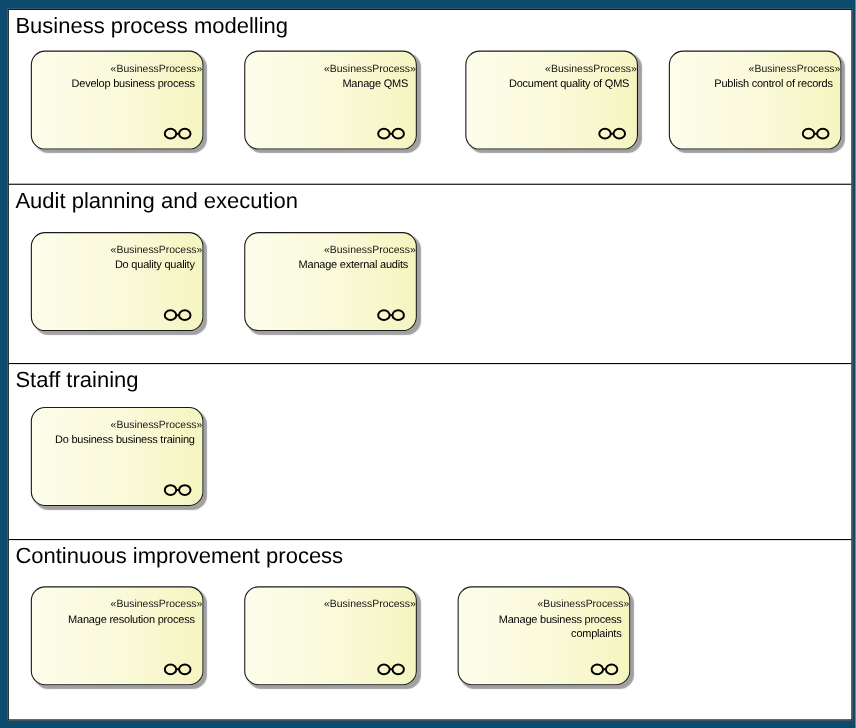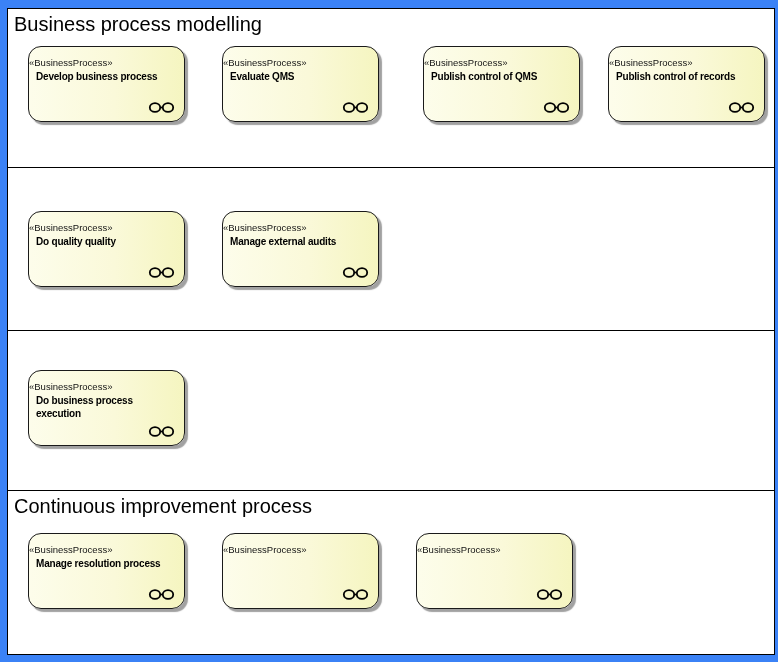--- a/index.html
+++ b/index.html
@@ -1,47 +1,47 @@
 <!DOCTYPE html>
 <html><head>
 <meta charset="utf-8">
 <style>
   html,body{margin:0;padding:0;background:#ffffff;}
   .stage{
-    position:relative;width:778px;height:662px;background:#3b82f6;overflow:hidden;
+    position:relative;width:778px;height:662px;background:#0c4a6e;overflow:hidden;
     font-family:"Liberation Sans",sans-serif;color:#000;
   }
   .frame{
     position:absolute;left:7px;top:8px;width:768px;height:647px;
     border:1px solid #000;box-sizing:border-box;background:#ffffff;
   }
   .band{
     position:absolute;left:0;width:100%;box-sizing:border-box;
     border-bottom:1px solid #000;
   }
   .band.last{border-bottom:none;}
   .band-title{
     margin:0;padding:3px 0 0 6px;
     font-size:20px;font-weight:400;line-height:24px;color:#000;
     white-space:nowrap;
   }
   .ep{
-    position:absolute;width:157px;height:76px;box-sizing:border-box;
+    position:absolute;width:157px;height:90px;box-sizing:border-box;
     border:1.5px solid #1a1a1a;border-radius:13px;
     background:linear-gradient(90deg,#fdfdeb 0%,#faf9d9 55%,#f5f5c0 100%);
     box-shadow:3px 3px 1px rgba(130,130,130,0.75);
-    text-align:left;
+    text-align:right;
   }
   .stereo{
     display:block;margin-top:10px;
     font-size:9.5px;line-height:11px;color:#141414;
   }
   .pname{
     display:block;margin-top:2px;padding:0 7px;
-    font-size:10px;font-weight:700;letter-spacing:-0.2px;line-height:13px;color:#000;
+    font-size:10px;font-weight:400;letter-spacing:-0.2px;line-height:13px;color:#000;
   }
   .picon{position:absolute;right:9px;bottom:7px;display:block;}
 </style>
 </head>
 <body>
 
 <div class="stage">
   <div class="frame">
 
     <section class="band" style="top:0;height:159px;">
@@ -52,50 +52,51 @@
         <span class="pname">Develop business process</span>
         <svg class="picon" width="27" height="13" viewBox="0 0 27 13">
           <ellipse cx="7" cy="6.5" rx="5.2" ry="4.4" fill="none" stroke="#000" stroke-width="1.8"></ellipse>
           <ellipse cx="20" cy="6.5" rx="5.2" ry="4.4" fill="none" stroke="#000" stroke-width="1.8"></ellipse>
           <line x1="12" y1="6.5" x2="15" y2="6.5" stroke="#000" stroke-width="1.8"></line>
         </svg>
       </div>
 
       <div class="ep" style="left:214px;top:37px;">
         <span class="stereo">«BusinessProcess»</span>
-        <span class="pname">Evaluate QMS</span>
+        <span class="pname">Manage QMS</span>
         <svg class="picon" width="27" height="13" viewBox="0 0 27 13">
           <ellipse cx="7" cy="6.5" rx="5.2" ry="4.4" fill="none" stroke="#000" stroke-width="1.8"></ellipse>
           <ellipse cx="20" cy="6.5" rx="5.2" ry="4.4" fill="none" stroke="#000" stroke-width="1.8"></ellipse>
           <line x1="12" y1="6.5" x2="15" y2="6.5" stroke="#000" stroke-width="1.8"></line>
         </svg>
       </div>
 
       <div class="ep" style="left:415px;top:37px;">
         <span class="stereo">«BusinessProcess»</span>
-        <span class="pname">Publish control of QMS</span>
+        <span class="pname">Document quality of QMS</span>
         <svg class="picon" width="27" height="13" viewBox="0 0 27 13">
           <ellipse cx="7" cy="6.5" rx="5.2" ry="4.4" fill="none" stroke="#000" stroke-width="1.8"></ellipse>
           <ellipse cx="20" cy="6.5" rx="5.2" ry="4.4" fill="none" stroke="#000" stroke-width="1.8"></ellipse>
           <line x1="12" y1="6.5" x2="15" y2="6.5" stroke="#000" stroke-width="1.8"></line>
         </svg>
       </div>
 
       <div class="ep" style="left:600px;top:37px;">
         <span class="stereo">«BusinessProcess»</span>
         <span class="pname">Publish control of records</span>
         <svg class="picon" width="27" height="13" viewBox="0 0 27 13">
           <ellipse cx="7" cy="6.5" rx="5.2" ry="4.4" fill="none" stroke="#000" stroke-width="1.8"></ellipse>
           <ellipse cx="20" cy="6.5" rx="5.2" ry="4.4" fill="none" stroke="#000" stroke-width="1.8"></ellipse>
           <line x1="12" y1="6.5" x2="15" y2="6.5" stroke="#000" stroke-width="1.8"></line>
         </svg>
       </div>
     </section>
 
     <section class="band" style="top:159px;height:163px;">
+      <h2 class="band-title">Audit planning and execution</h2>
 
       <div class="ep" style="left:20px;top:43px;">
         <span class="stereo">«BusinessProcess»</span>
         <span class="pname">Do quality quality</span>
         <svg class="picon" width="27" height="13" viewBox="0 0 27 13">
           <ellipse cx="7" cy="6.5" rx="5.2" ry="4.4" fill="none" stroke="#000" stroke-width="1.8"></ellipse>
           <ellipse cx="20" cy="6.5" rx="5.2" ry="4.4" fill="none" stroke="#000" stroke-width="1.8"></ellipse>
           <line x1="12" y1="6.5" x2="15" y2="6.5" stroke="#000" stroke-width="1.8"></line>
         </svg>
       </div>
@@ -105,24 +106,25 @@
         <span class="pname">Manage external audits</span>
         <svg class="picon" width="27" height="13" viewBox="0 0 27 13">
           <ellipse cx="7" cy="6.5" rx="5.2" ry="4.4" fill="none" stroke="#000" stroke-width="1.8"></ellipse>
           <ellipse cx="20" cy="6.5" rx="5.2" ry="4.4" fill="none" stroke="#000" stroke-width="1.8"></ellipse>
           <line x1="12" y1="6.5" x2="15" y2="6.5" stroke="#000" stroke-width="1.8"></line>
         </svg>
       </div>
     </section>
 
     <section class="band" style="top:322px;height:160px;">
+      <h2 class="band-title">Staff training</h2>
 
       <div class="ep" style="left:20px;top:39px;">
         <span class="stereo">«BusinessProcess»</span>
-        <span class="pname">Do business process execution</span>
+        <span class="pname">Do business business training</span>
         <svg class="picon" width="27" height="13" viewBox="0 0 27 13">
           <ellipse cx="7" cy="6.5" rx="5.2" ry="4.4" fill="none" stroke="#000" stroke-width="1.8"></ellipse>
           <ellipse cx="20" cy="6.5" rx="5.2" ry="4.4" fill="none" stroke="#000" stroke-width="1.8"></ellipse>
           <line x1="12" y1="6.5" x2="15" y2="6.5" stroke="#000" stroke-width="1.8"></line>
         </svg>
       </div>
     </section>
 
     <section class="band last" style="top:482px;height:163px;">
       <h2 class="band-title">Continuous improvement process</h2>
@@ -141,20 +143,21 @@
         <span class="stereo">«BusinessProcess»</span>
         <svg class="picon" width="27" height="13" viewBox="0 0 27 13">
           <ellipse cx="7" cy="6.5" rx="5.2" ry="4.4" fill="none" stroke="#000" stroke-width="1.8"></ellipse>
           <ellipse cx="20" cy="6.5" rx="5.2" ry="4.4" fill="none" stroke="#000" stroke-width="1.8"></ellipse>
           <line x1="12" y1="6.5" x2="15" y2="6.5" stroke="#000" stroke-width="1.8"></line>
         </svg>
       </div>
 
       <div class="ep" style="left:408px;top:42px;">
         <span class="stereo">«BusinessProcess»</span>
+        <span class="pname">Manage business process complaints</span>
         <svg class="picon" width="27" height="13" viewBox="0 0 27 13">
           <ellipse cx="7" cy="6.5" rx="5.2" ry="4.4" fill="none" stroke="#000" stroke-width="1.8"></ellipse>
           <ellipse cx="20" cy="6.5" rx="5.2" ry="4.4" fill="none" stroke="#000" stroke-width="1.8"></ellipse>
           <line x1="12" y1="6.5" x2="15" y2="6.5" stroke="#000" stroke-width="1.8"></line>
         </svg>
       </div>
     </section>
 
   </div>
 </div>

